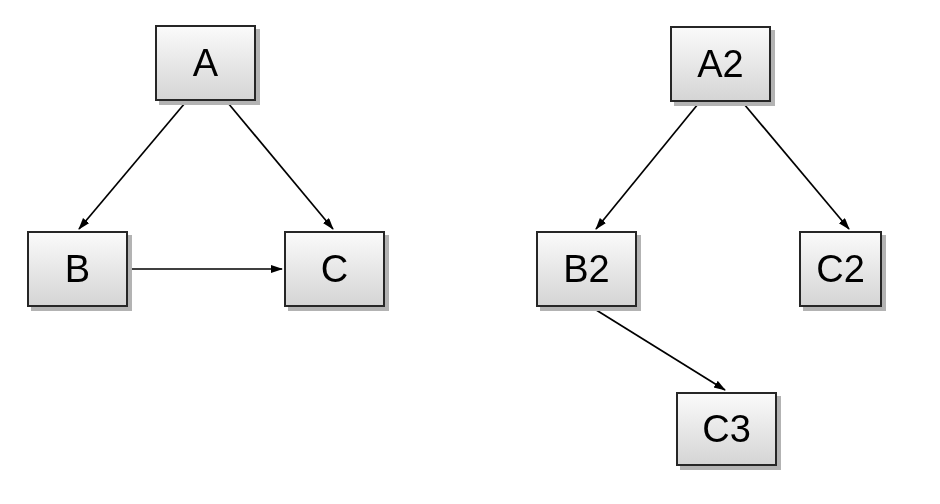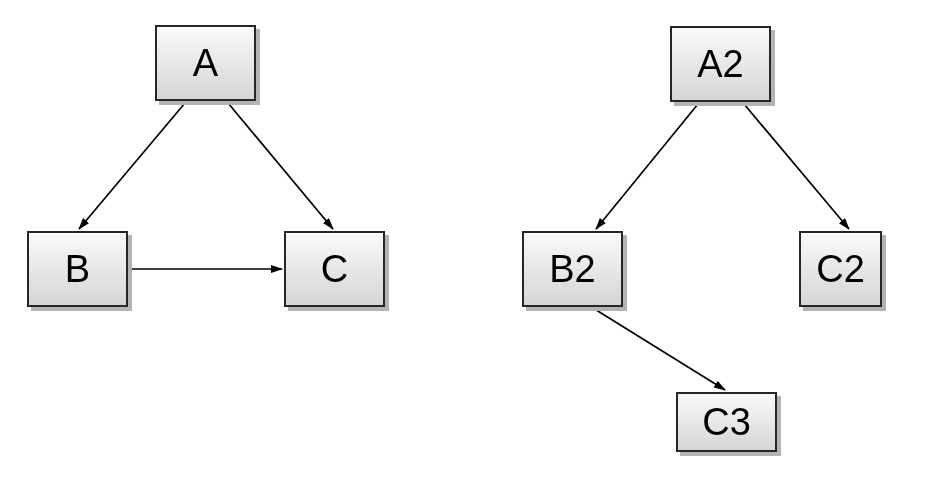--- a/index.html
+++ b/index.html
@@ -73,23 +73,23 @@
       </div>
       <div class="node" style="left: 27px; top: 231px; width: 101px; height: 76px;">
         <span class="node-label">B</span>
       </div>
       <div class="node" style="left: 284px; top: 231px; width: 101px; height: 76px;">
         <span class="node-label">C</span>
       </div>
       <div class="node" style="left: 670px; top: 26px; width: 101px; height: 76px;">
         <span class="node-label">A2</span>
       </div>
-      <div class="node" style="left: 522px; top: 231px; width: 101px; height: 76px;">
+      <div class="node" style="left: 536px; top: 231px; width: 101px; height: 76px;">
         <span class="node-label">B2</span>
       </div>
       <div class="node" style="left: 799px; top: 231px; width: 83px; height: 76px;">
         <span class="node-label">C2</span>
       </div>
-      <div class="node" style="left: 676px; top: 392px; width: 101px; height: 60px;">
+      <div class="node" style="left: 676px; top: 392px; width: 101px; height: 74px;">
         <span class="node-label">C3</span>
       </div>
     </div>
 </div>
 
 </body></html>

